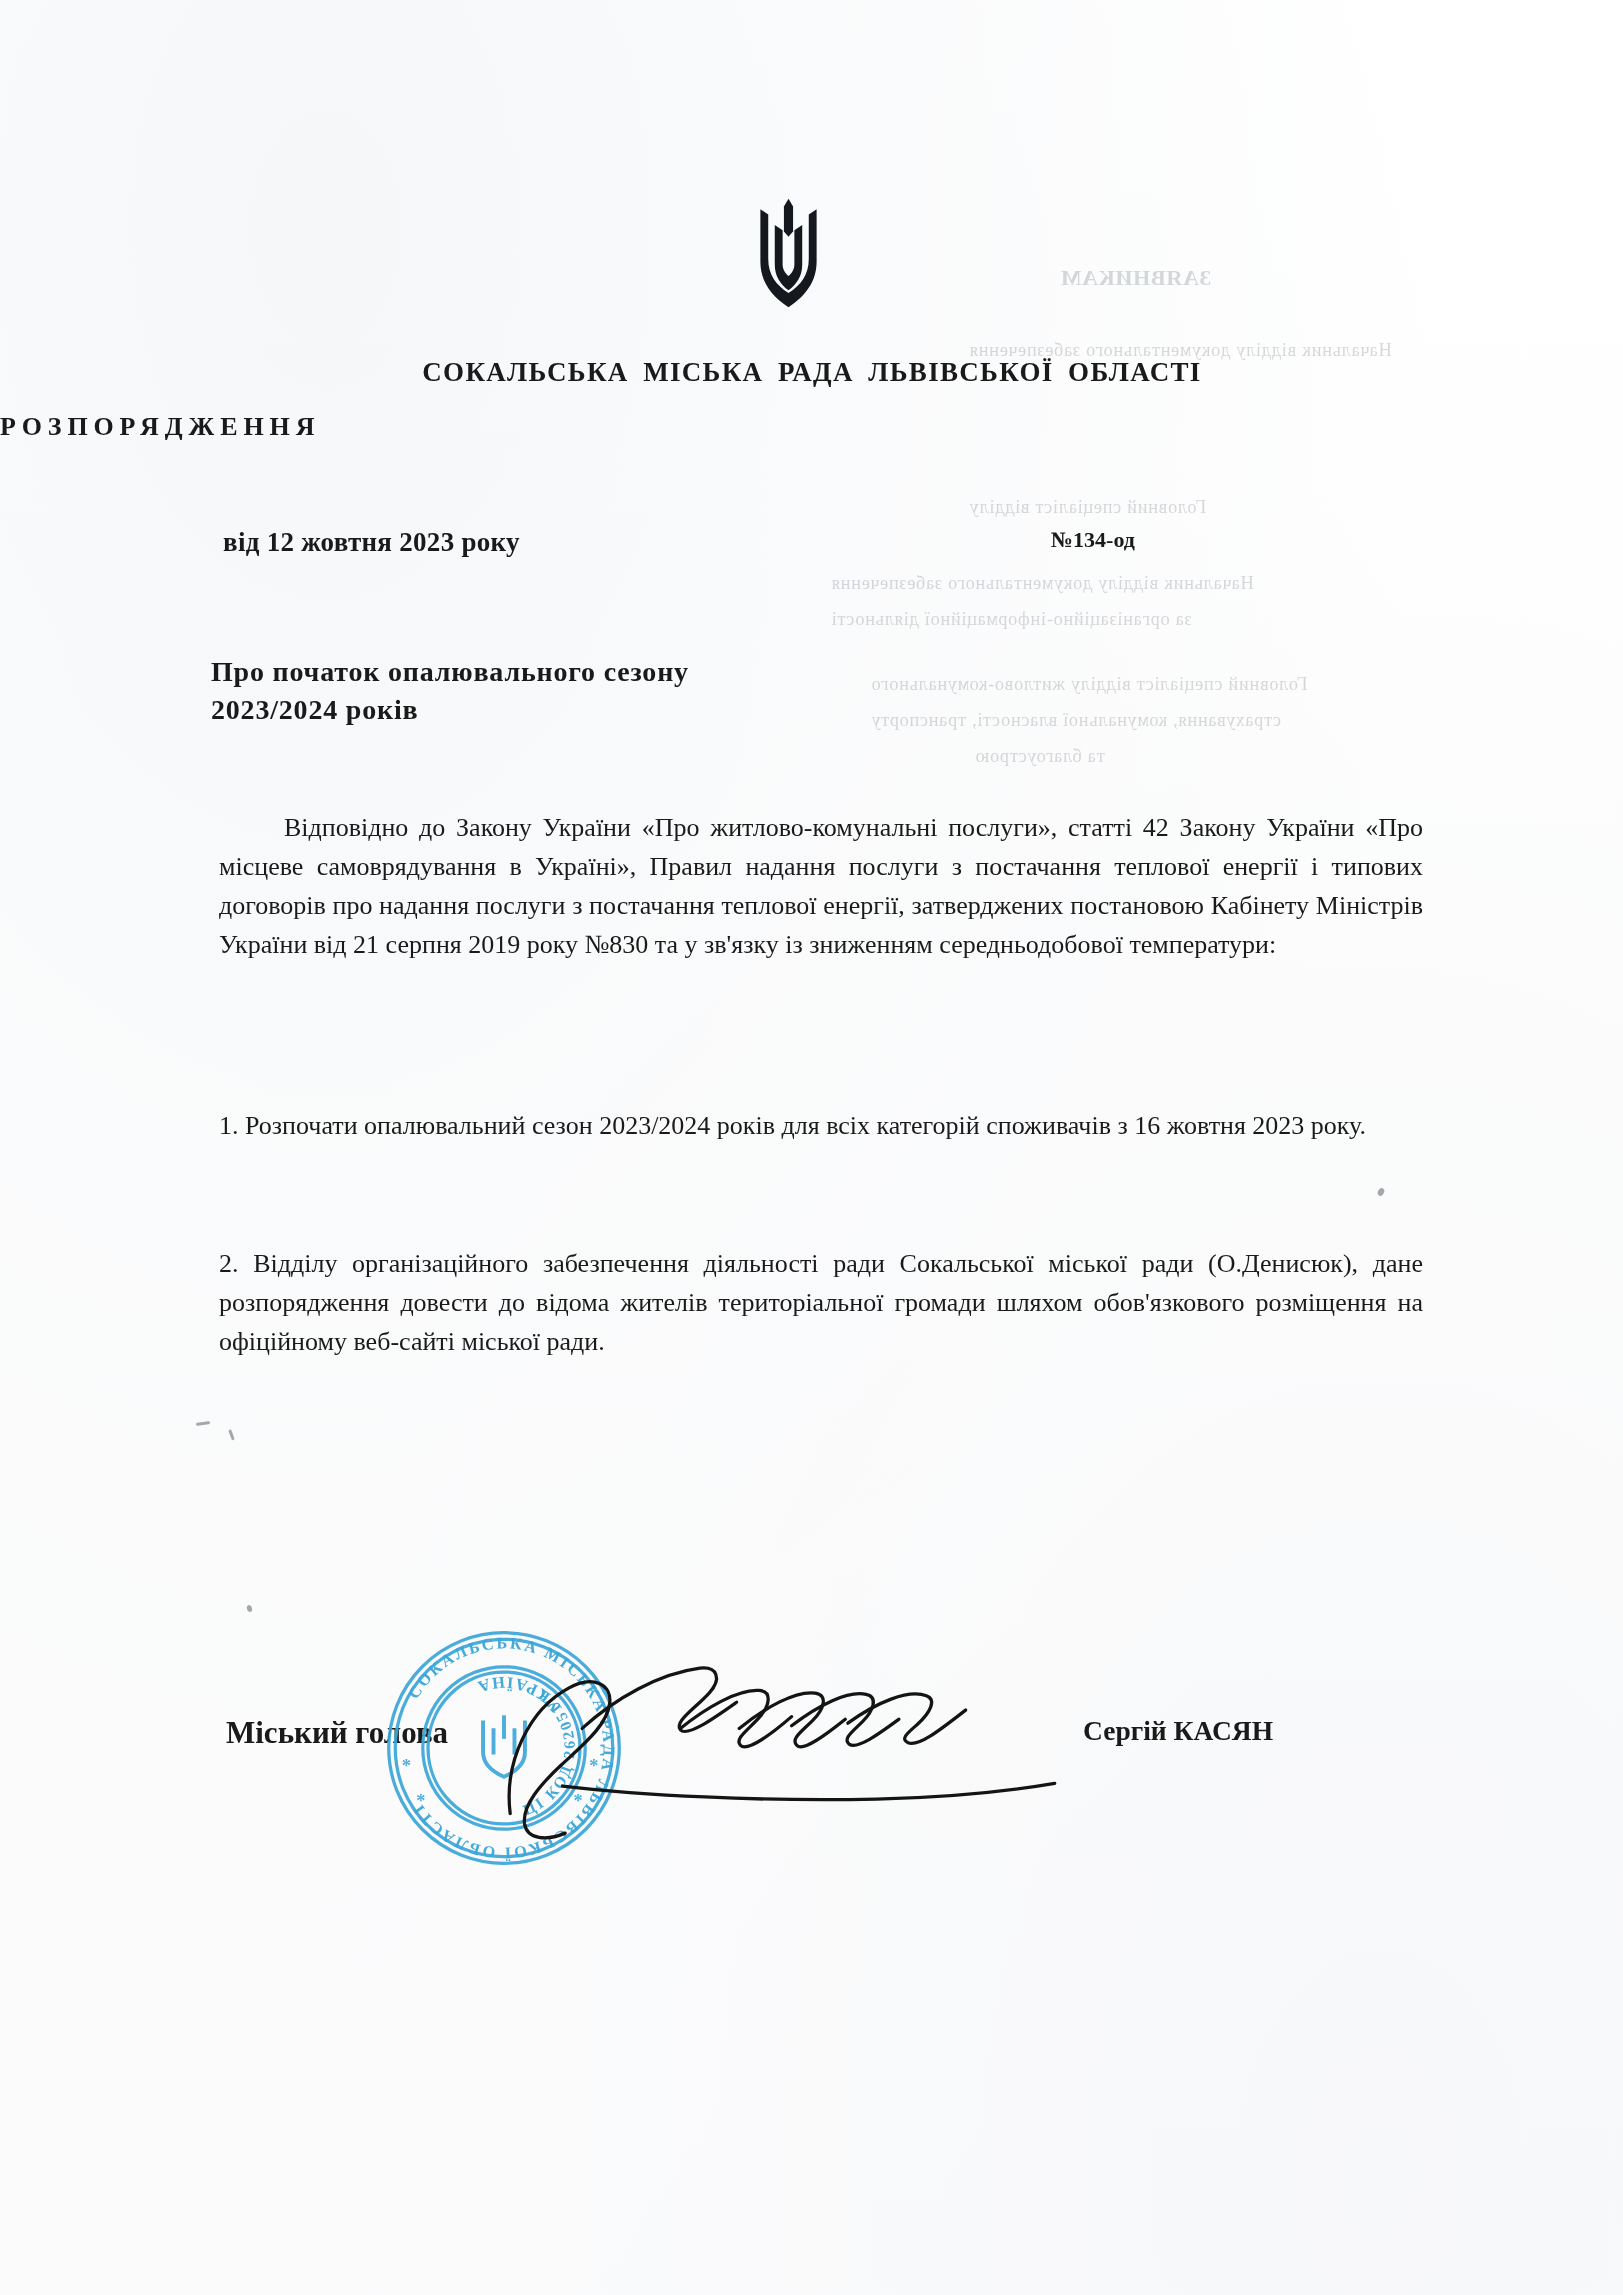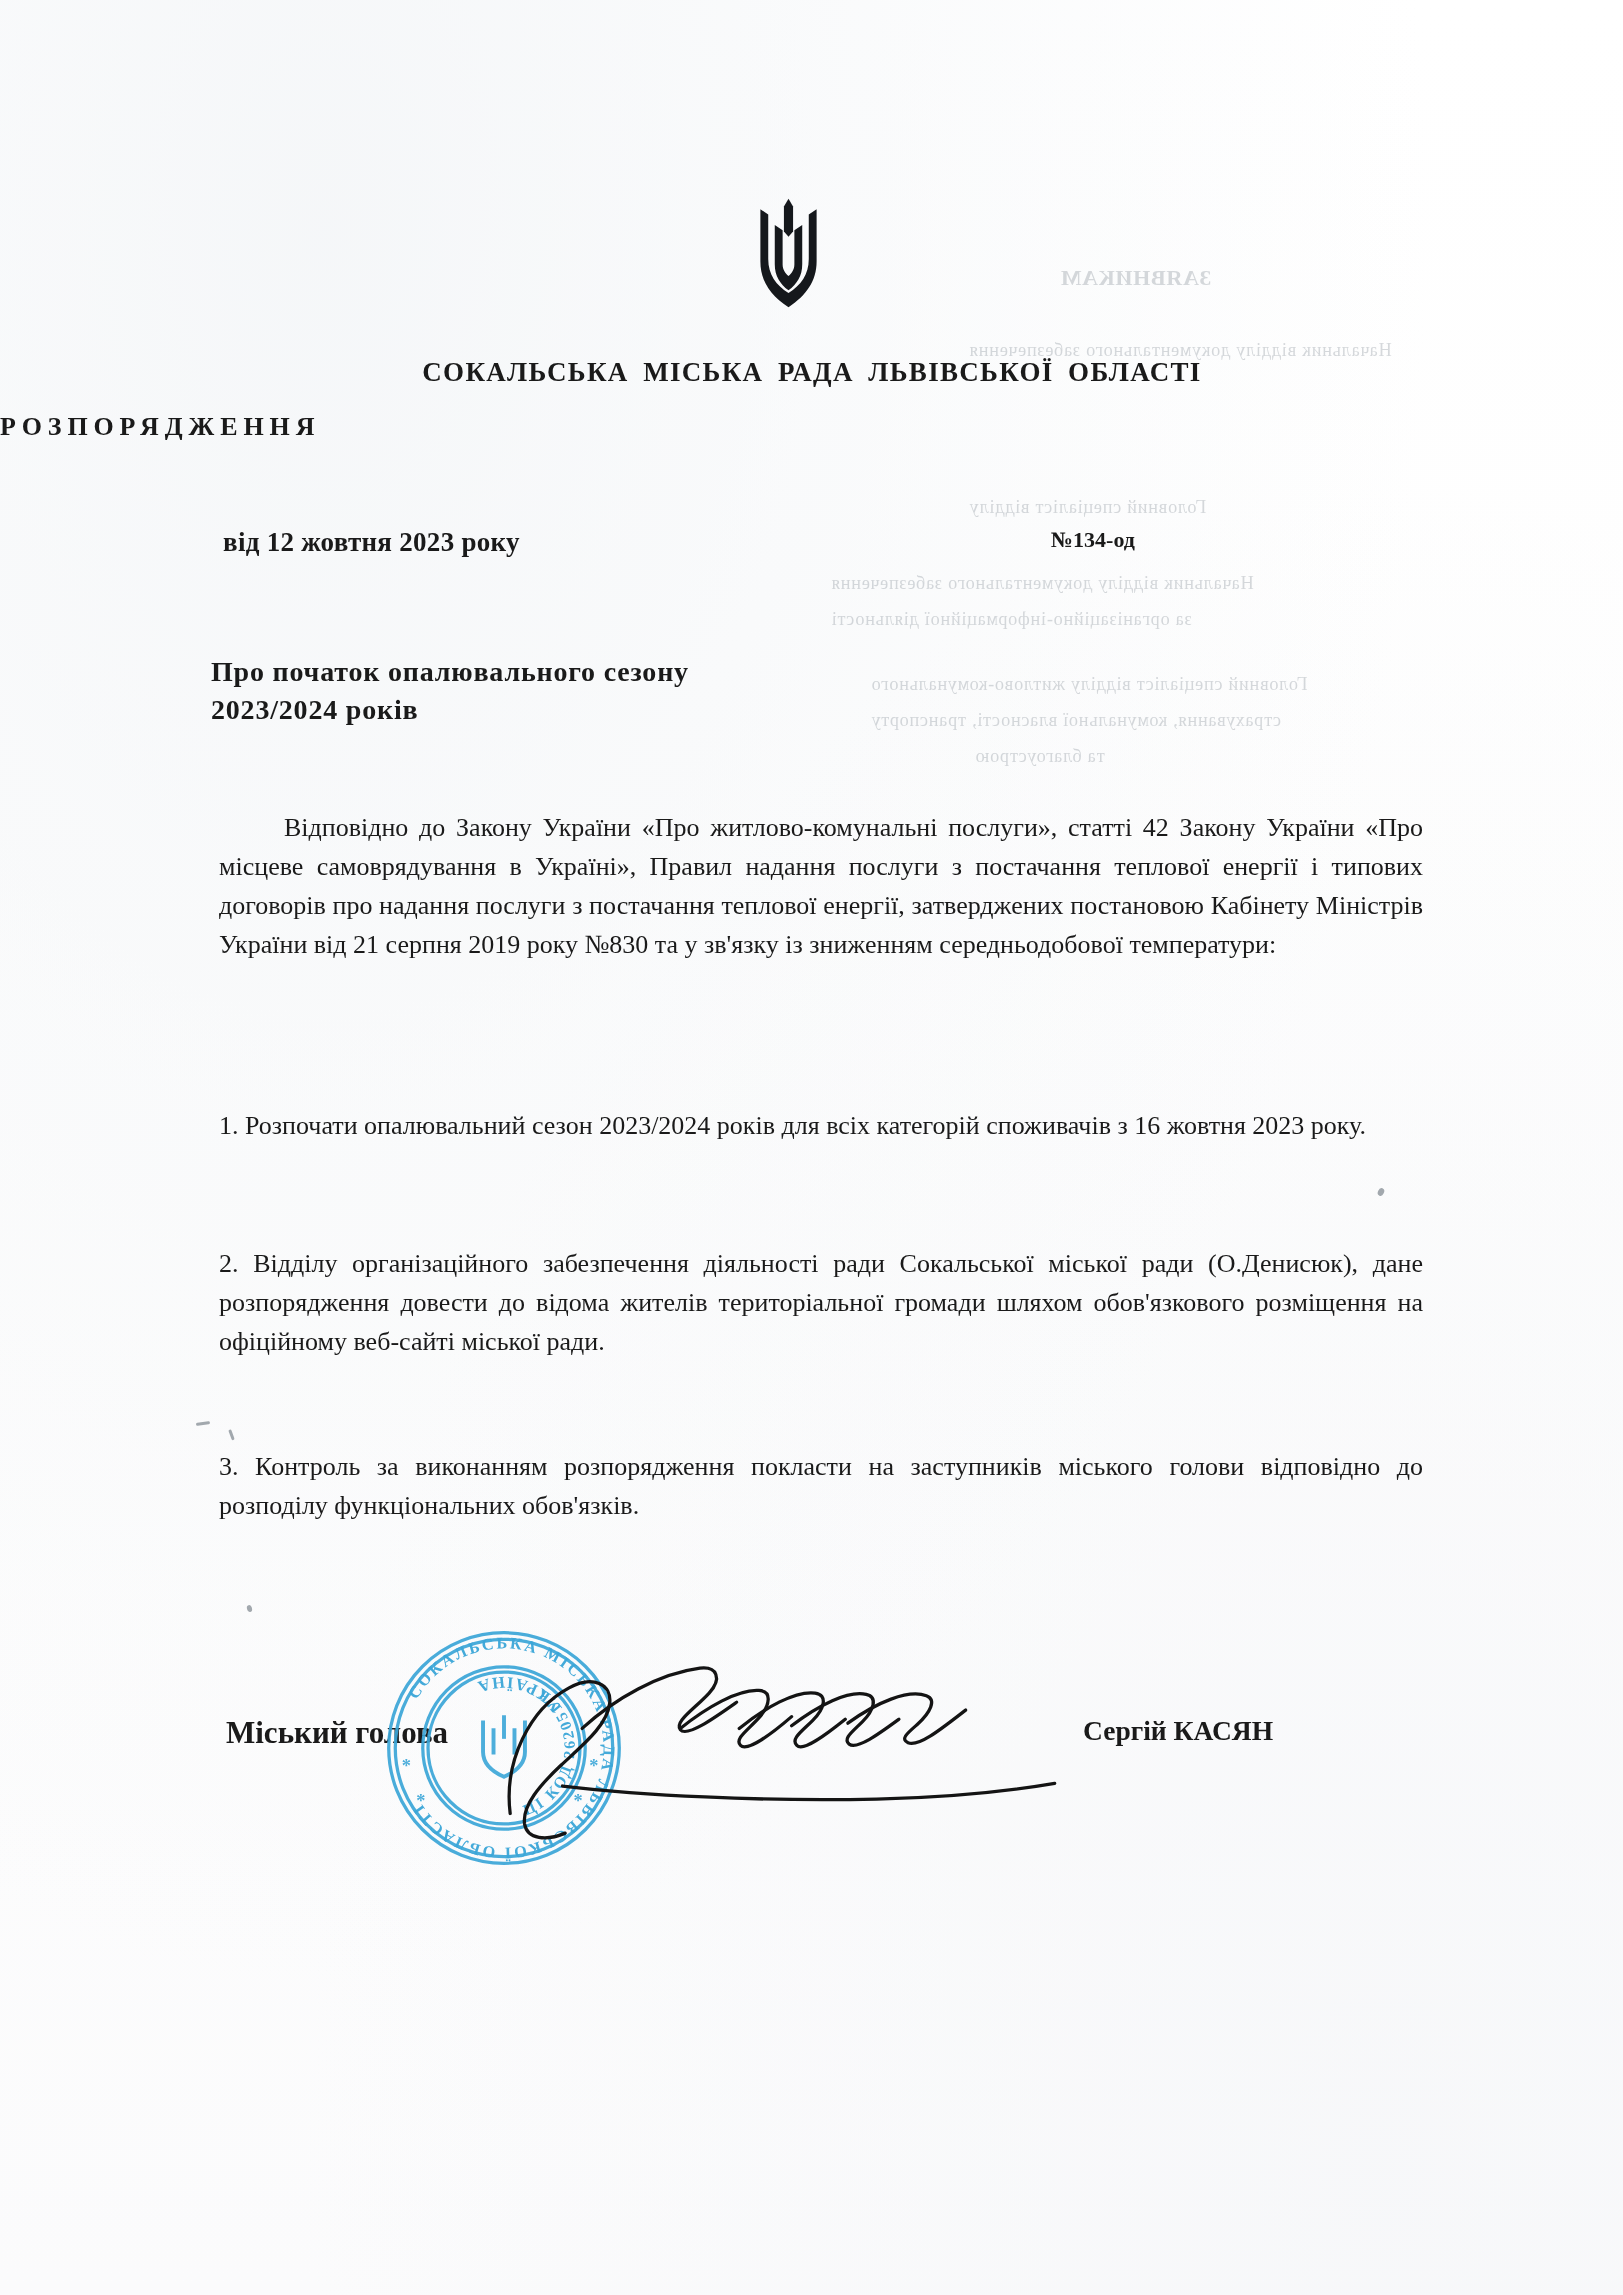--- a/index.html
+++ b/index.html
@@ -200,21 +200,20 @@
     <div class="doc-number">№134-од</div>
 
     <div class="subject">
       <div>Про початок опалювального сезону</div>
       <div>2023/2024 років</div>
     </div>
 
     <div class="body-block para-intro">Відповідно до Закону України «Про житлово-комунальні послуги», статті 42 Закону України «Про місцеве самоврядування в Україні», Правил надання послуги з постачання теплової енергії і типових договорів про надання послуги з постачання теплової енергії, затверджених постановою Кабінету Міністрів України від 21 серпня   2019 року №830 та у зв'язку із зниженням середньодобової температури:</div>
     <div class="body-block para-1">1.  Розпочати  опалювальний  сезон  2023/2024  років  для  всіх  категорій споживачів з 16 жовтня 2023  року.</div>
     <div class="body-block para-2">2. Відділу організаційного забезпечення діяльності ради Сокальської міської ради     (О.Денисюк),  дане  розпорядження  довести  до  відома  жителів територіальної громади шляхом обов'язкового розміщення на офіційному веб-сайті міської ради.</div>
-    <div class="body-block para-3">3. Контроль за виконанням розпорядження покласти  на заступників міського голови відповідно до розподілу функціональних обов'язків.</div>
 
     <div class="sig-title">Міський голова</div>
     <div class="sig-name">Сергій КАСЯН</div>
 
     <div class="seal">
       <svg viewBox="0 0 400 400" width="262" height="262" aria-hidden="true">
         <defs>
           <path id="sealOuterPath" d="M200,200 m-152,0 a152,152 0 1,1 304,0 a152,152 0 1,1 -304,0"></path>
           <path id="sealInnerPath" d="M200,200 m-108,0 a108,108 0 1,0 216,0 a108,108 0 1,0 -216,0"></path>
         </defs>

